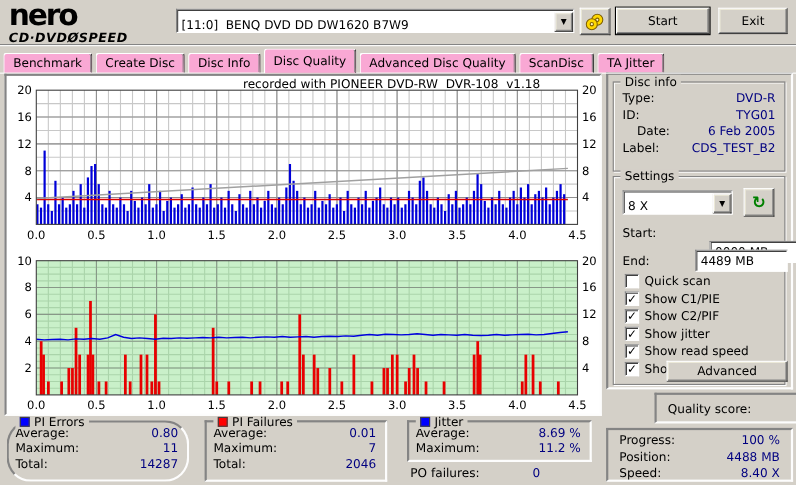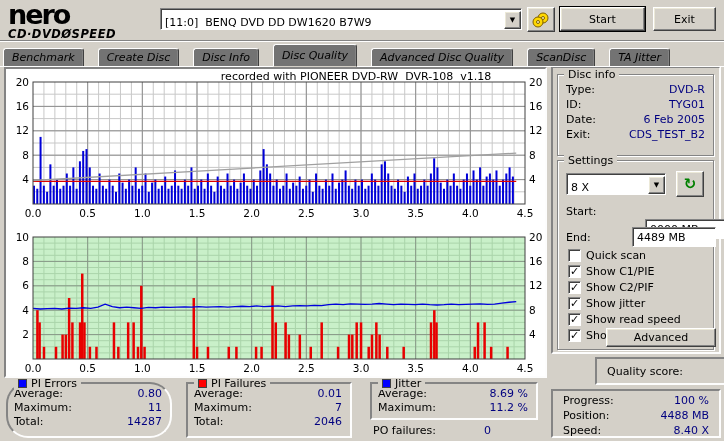--- a/index.html
+++ b/index.html
@@ -28,22 +28,22 @@
   .btn { display:flex; align-items:center; justify-content:center; cursor:default; }
   .btn-default { box-shadow: 0 0 0 1px #000, inset -1px -1px 0 #848484, inset 1px 1px 0 #ece9d8; }
   .combo { display:flex; align-items:flex-end; background:#fff; }
   .combo-text { flex:1; padding:0 4px; overflow:hidden; }
   .combo-arrow { width:17px; height:18px; font-size:7px; display:flex; align-items:center; justify-content:center; }
   .hdr-divider-a { height:1px; background:#848484; }
   .hdr-divider-b { height:1px; background:#ffffff; }
 
   
   #tab-row { position:absolute; left:3px; top:46px; display:flex; align-items:flex-end; height:21px; }
-  .tab { background:#737373; border:1px solid; border-color:#ffffff #404040 #d4d0c8 #ffffff; box-shadow: inset -1px 0 0 #848484;
-         border-radius:3px 3px 0 0; padding:2px 8px 3px 8px; margin-right:14px; height:19px;font-style:italic; }
+  .tab { background:#f9a8d4; border:1px solid; border-color:#ffffff #404040 #d4d0c8 #ffffff; box-shadow: inset -1px 0 0 #848484;
+         border-radius:3px 3px 0 0; padding:2px 8px 3px 8px; margin-right:3px; height:19px; }
   .tab.active { height:23px; padding-top:4px; position:relative; z-index:3; }
   .tabs-baseline { position:absolute; left:0; top:66px; width:724px; height:1px; background:#ffffff; z-index:1;}
 
   
   #chart-panel { left:4px; top:67px; width:543px; height:311px; background:#fff; z-index:2;}
   #chart-title { position:absolute; left:160px; top:1px; width:380px; text-align:center; font-size:11px; }
 
   
   .kv-row { display:flex; justify-content:space-between; line-height:15px; }
   .kv-l { color:#000; }
@@ -585,25 +585,25 @@
     <div style="padding:7px 8px 0 8px;">
         <div class="kv-row" style="justify-content: flex-start;">
           <span class="kv-l" style="width: 56px;">Type:</span>
           <span class="kv-v" style="flex: 1 1 0%;">DVD-R</span>
         </div>
         <div class="kv-row" style="justify-content: flex-start;">
           <span class="kv-l" style="width: 56px;">ID:</span>
           <span class="kv-v" style="flex: 1 1 0%;">TYG01</span>
         </div>
         <div class="kv-row" style="justify-content: flex-start;">
-          <span class="kv-l" style="width: 56px;">Date:</span>
+          <span class="kv-l" style="width: 56px; text-align: center;">Date:</span>
           <span class="kv-v" style="flex: 1 1 0%;">6 Feb 2005</span>
         </div>
         <div class="kv-row" style="justify-content: flex-start;">
-          <span class="kv-l" style="width: 56px;">Exit:</span>
+          <span class="kv-l" style="width: 56px;">Label:</span>
           <span class="kv-v" style="flex: 1 1 0%;">CDS_TEST_B2</span>
         </div>
       </div>
   </div>
 
   <div class="groupbox abs" style="left:4px; top:92px; width:157px; height:190px; background:#d4d0c8;">
     <div class="legend">
       <span>Settings</span>
     </div>
 

